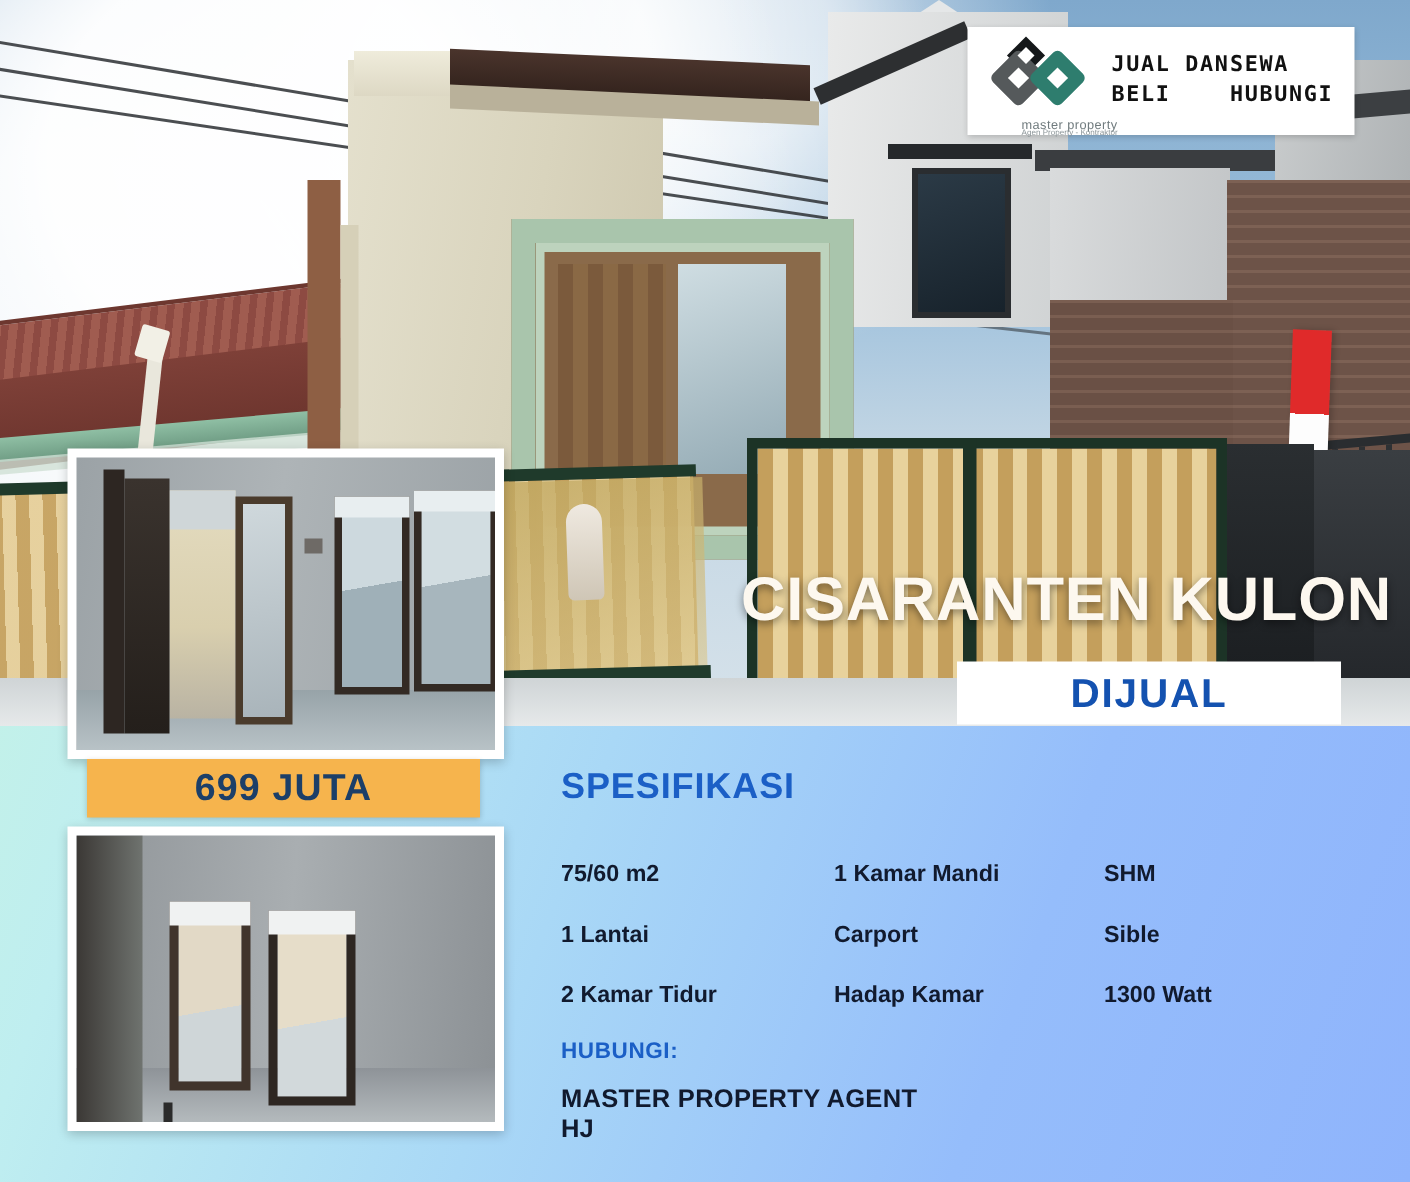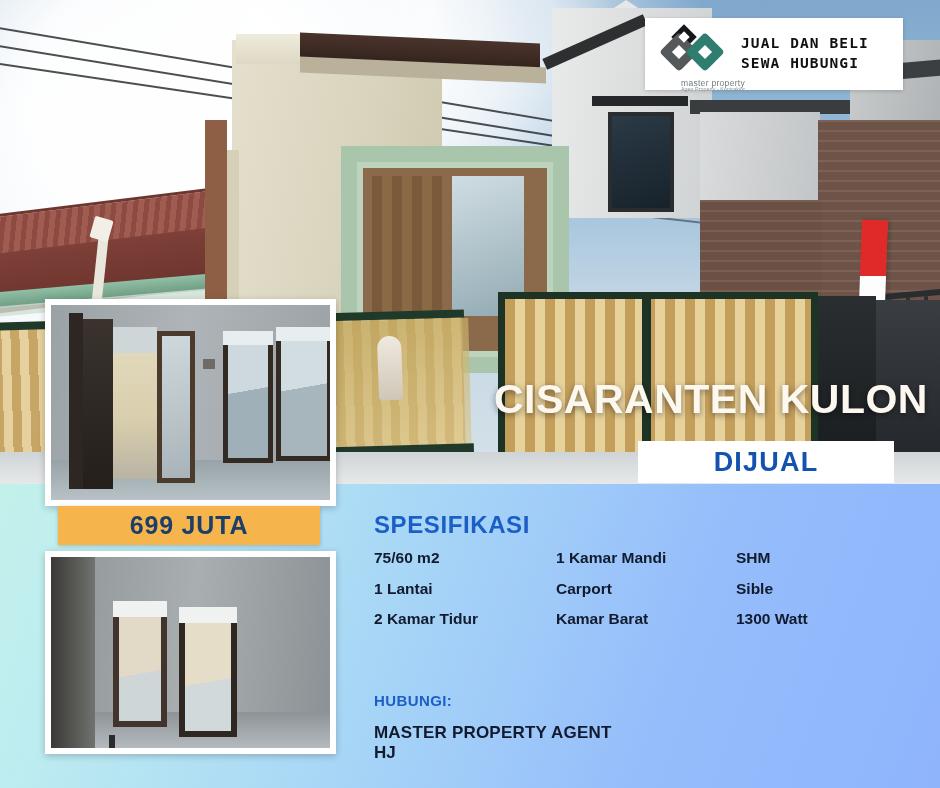--- a/index.html
+++ b/index.html
@@ -176,21 +176,21 @@
   }
   .logo-mark{width:78px;height:60px;position:relative;flex:0 0 auto;}
   .logo-cap{
     position:absolute;left:26px;top:54px;width:52px;text-align:center;
     font-size:8.5px;color:#6f7a7d;letter-spacing:.3px;white-space:nowrap;
   }
   .logo-sub{
     position:absolute;left:26px;top:62px;width:52px;text-align:center;
     font-size:5.4px;color:#8b9598;white-space:nowrap;
   }
-  .logo-text{display:flex;flex-direction:column;justify-content:center;}
+  .logo-text{display:flex;justify-content:center;}
   .logo-text span{
     font-family:"DejaVu Sans Mono", monospace;
     font-size:14.5px;font-weight:bold;color:#111;letter-spacing:1.1px;line-height:1.35;
   }
 
   
   .headline{
     position:absolute;left:494px;top:376px;
     font-size:41px;font-weight:bold;color:#fdf8ef;letter-spacing:.5px;
     text-shadow:0 2px 6px rgba(0,0,0,.45);white-space:nowrap;
@@ -243,22 +243,22 @@
     box-shadow:0 1px 4px rgba(0,0,0,.2);
   }
   .price-tag span{font-size:25px;font-weight:bold;color:#1c3f68;letter-spacing:.8px;}
 
   
   .spec-title{
     position:absolute;left:374px;top:511px;
     font-size:24px;font-weight:bold;color:#1b5fc6;letter-spacing:.6px;
   }
   .spec-grid{
-    position:absolute;left:374px;top:549px;width:500px;
-    display:grid;grid-template-columns:182px 180px auto;row-gap:12px;
+    position:absolute;left:374px;top:574px;width:500px;
+    display:grid;grid-template-columns:182px 180px auto;row-gap:22px;
   }
   .spec-grid div{
     font-size:15.5px;font-weight:bold;color:#111a2e;line-height:1.2;
   }
 
   
   .contact-title{
     position:absolute;left:374px;top:692px;
     font-size:15px;font-weight:bold;color:#1b5fc6;letter-spacing:.4px;
   }
@@ -395,21 +395,21 @@
 
   <div class="spec-title">SPESIFIKASI</div>
   <div class="spec-grid">
     <div>75/60 m2</div>
     <div>1 Kamar Mandi</div>
     <div>SHM</div>
     <div>1 Lantai</div>
     <div>Carport</div>
     <div>Sible</div>
     <div>2 Kamar Tidur</div>
-    <div>Kamar Barat</div>
+    <div>Hadap Kamar</div>
     <div>1300 Watt</div>
   </div>
 
   <div class="contact-title">HUBUNGI:</div>
   <div class="contact-name">MASTER PROPERTY AGENT</div>
   <div class="contact-sub">HJ</div>
 
 
 </div>
 

